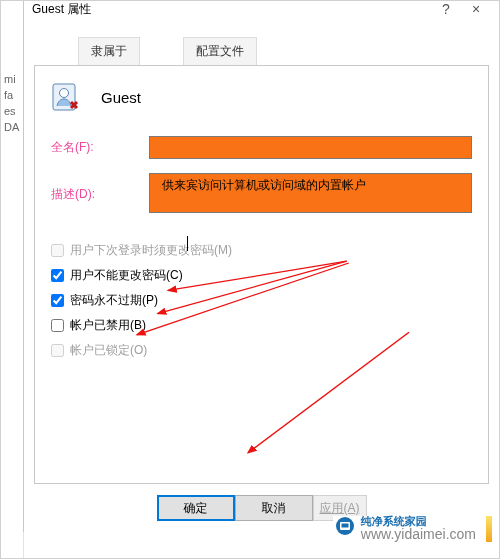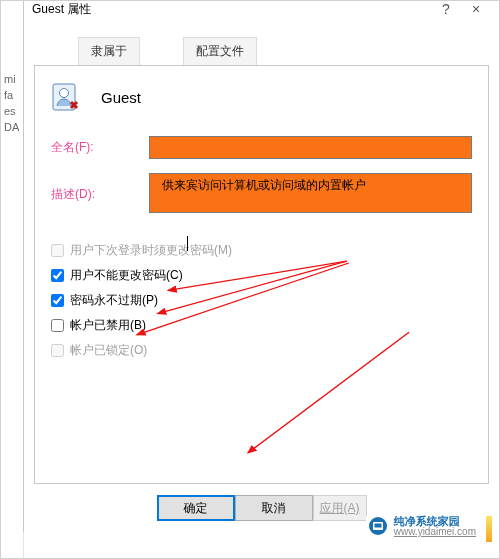--- a/index.html
+++ b/index.html
@@ -33,21 +33,21 @@
   .chk.disabled{color:#a0a0a0;}
   .btnbar{height:48px;display:flex;align-items:center;justify-content:center;padding:0 16px;}
   .wbtn{min-width:78px;height:26px;border:1px solid #adadad;background:#e1e1e1;font:inherit;display:inline-flex;align-items:center;justify-content:center;}
   .wbtn.default{border:1px solid #0078d7;outline:1px solid #0078d7;outline-offset:-2px;}
   .wbtn.disabled{color:#a0a0a0;background:#efefef;border-color:#d0d0d0;}
   .wbtn.cut{min-width:50px;text-decoration:underline;}
   .watermark{position:absolute;right:1px;bottom:16px;height:26px;display:flex;align-items:flex-start;gap:6px;background:#fff;padding:0 6px 0 2px;}
   .watermark .logo{width:20px;height:20px;}
   .watermark .wm-text{display:flex;flex-direction:column;line-height:1.0;}
   .watermark .wm1{font-size:11px;font-weight:700;color:#1a6fb0;}
-  .watermark .wm2{font-size:10px;color:#888;text-decoration:underline;}
+  .watermark .wm2{font-size:14px;color:#888;}
   .watermark .vbar{width:6px;height:26px;background:linear-gradient(#fbe36a,#f3a51e);margin-left:4px;}
   .arrows{position:absolute;left:0;top:0;width:100%;height:100%;pointer-events:none;}
   .caret{position:absolute;left:152px;top:170px;width:1px;height:15px;background:#000;}
 </style>
 </head>
 <body>
 
 <div class="frame">
 
   <div class="left-slice">

